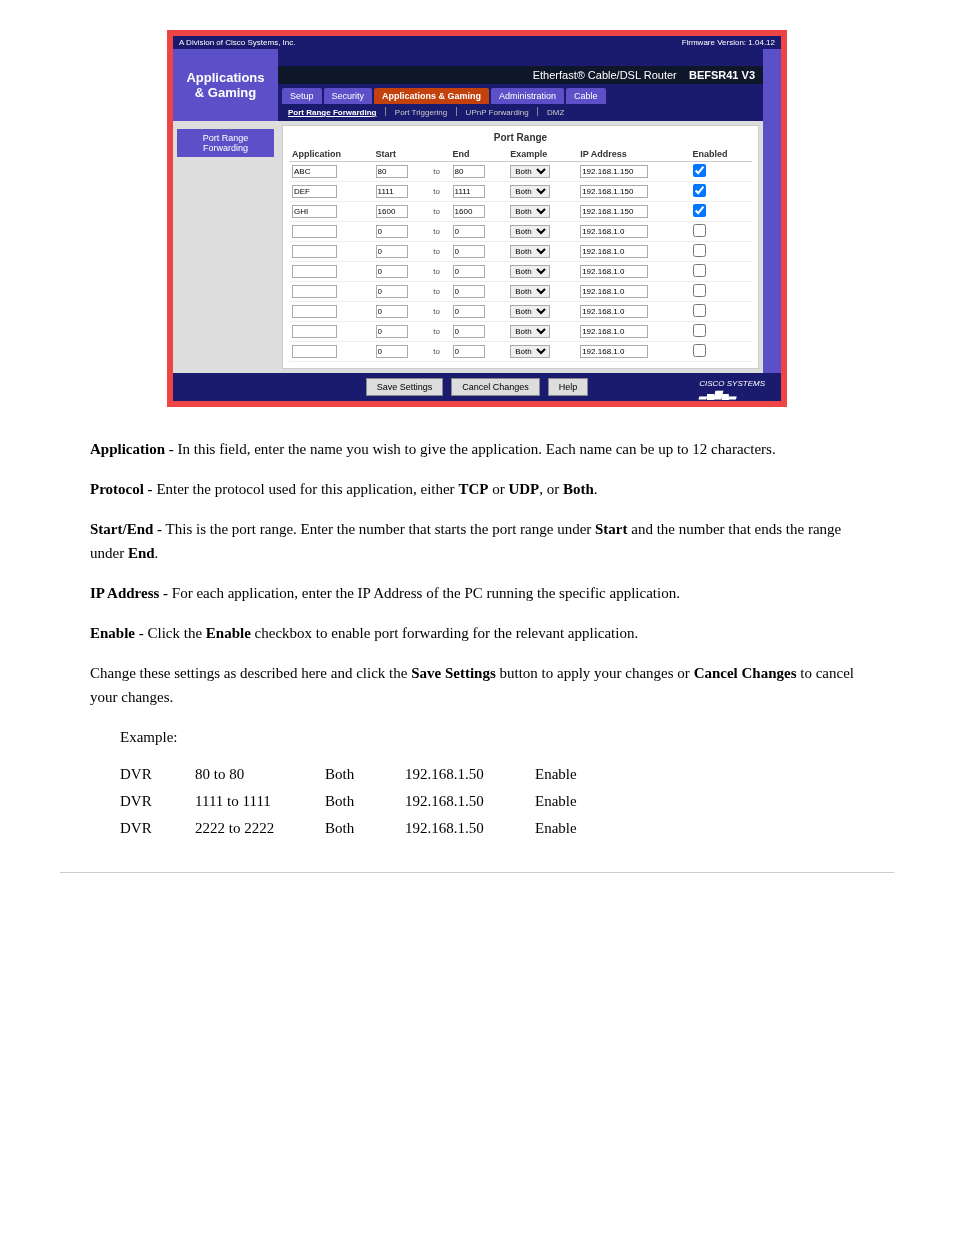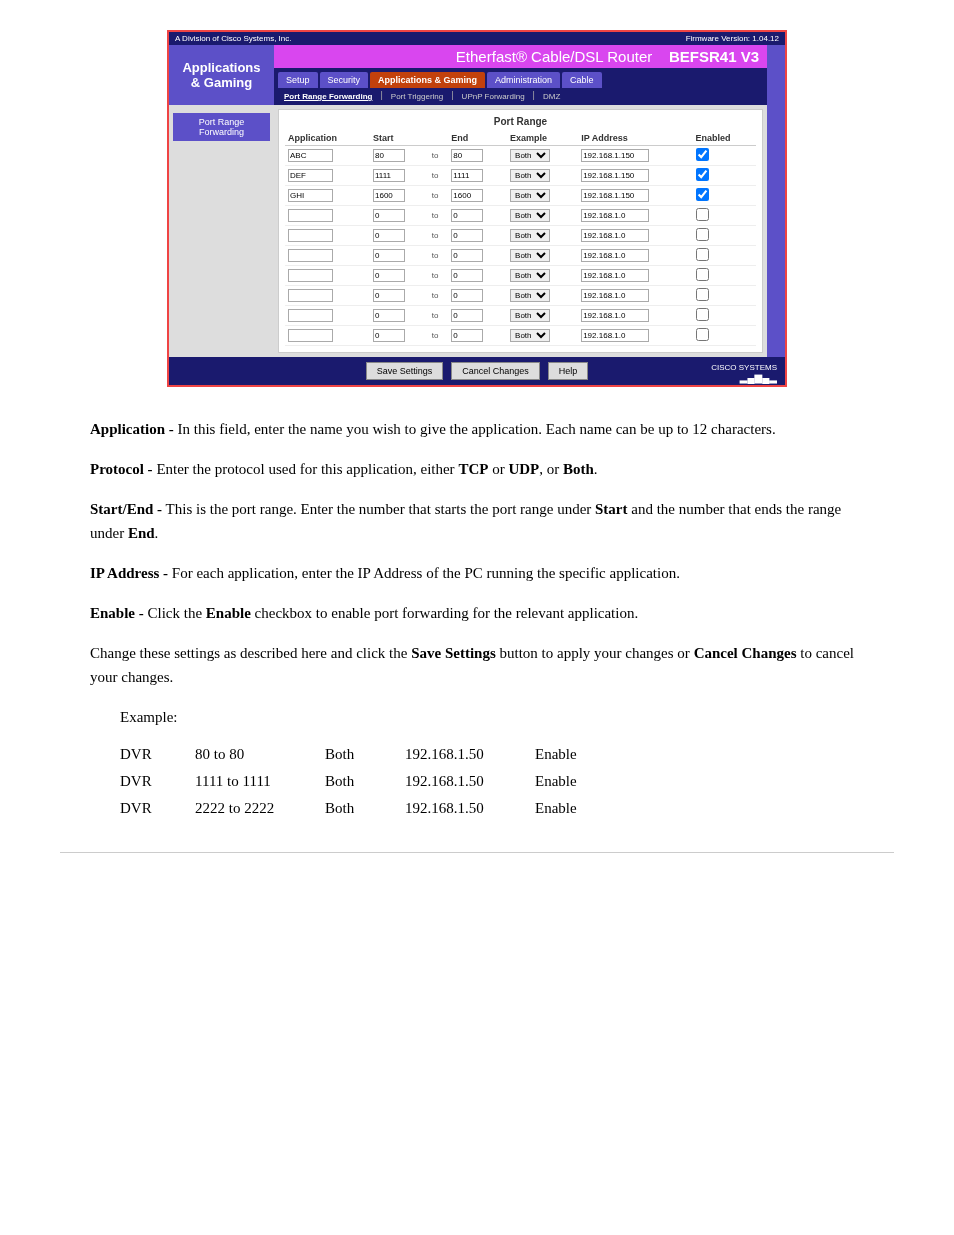--- a/index.html
+++ b/index.html
@@ -13,21 +13,21 @@
     }
 
     .page-wrapper {
       padding: 30px 60px;
     }
 
     
     .router-screenshot {
       width: 620px;
       margin: 0 auto 30px auto;
-      border: 2px solid #ef4444;
+      border: 6px solid #ef4444;
       font-family: Arial, sans-serif;
       font-size: 10px;
       background: #fff;
     }
 
     .router-top-bar {
       background: #1a1a6e;
       display: flex;
       justify-content: space-between;
       align-items: center;
@@ -59,25 +59,26 @@
     }
 
     .router-nav-section {
       flex: 1;
       background: #1a1a6e;
       display: flex;
       flex-direction: column;
     }
 
     .router-brand {
-      background: #d946ef;
+      background: #0f172a;
       color: #fff;
       text-align: right;
       padding: 3px 8px;
-      font-size: 15px;
+      font-size: 11px;
+      margin-top: 17px;
     }
 
     .router-tabs {
       display: flex;
       background: #1a1a6e;
       padding: 4px 4px 0 4px;
       gap: 2px;
     }
 
     .router-tab {
@@ -204,25 +205,25 @@
       background: #ddd;
       border: 1px solid #888;
       font-size: 9px;
       padding: 3px 10px;
       cursor: pointer;
       font-family: Arial, sans-serif;
     }
 
     .cisco-logo {
       position: absolute;
-      right: 8px;
+      right: 16px;
       bottom: 2px;
       color: #fff;
       font-size: 8px;
-      text-align: right;
+      font-style: italic;
     }
 
     
     .body-content {
       padding: 0 30px;
       font-family: Times New Roman, serif;
       font-size: 15px;
       line-height: 1.6;
     }
 

